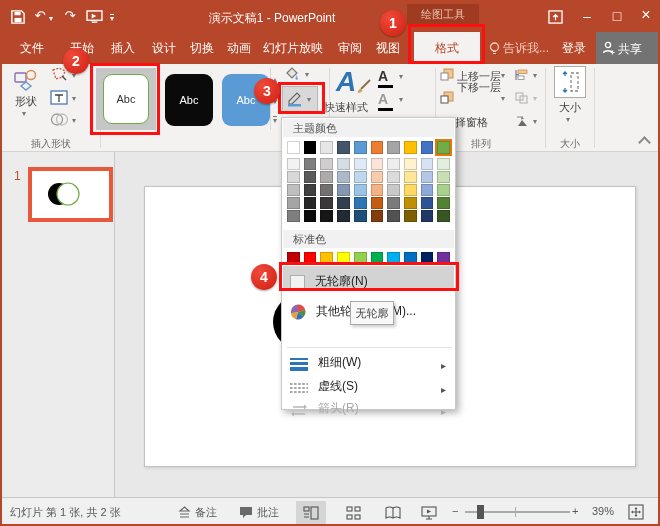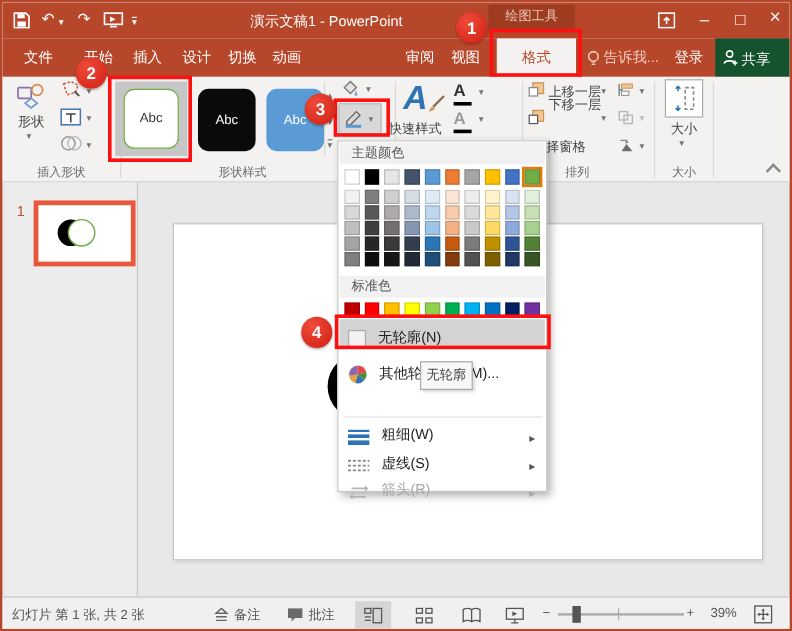--- a/index.html
+++ b/index.html
@@ -15,21 +15,21 @@
   .win-title { color:#fff; font-size:12px; text-align:center; }
   .ctx-group { background:#9E3B21; color:#EAC4B3; font-size:11px; text-align:center; line-height:20px; }
   .win-btn { color:#fff; font-size:14px; text-align:center; line-height:16px; cursor:pointer; }
 
   
   .tabrow { left:0; top:30px; width:656px; height:32px; background:#B7472A; }
   .tab { position:absolute; top:0; height:32px; color:#fff; font-size:12px; line-height:32px;
          text-align:center; cursor:pointer; }
   .tab.active { background:#F3F2F1; color:#B7472A; }
   .tellme { color:#F2CDBE; font-size:12px; line-height:32px; }
-  .share-box { background:#14532d; }
+  .share-box { background:#737373; }
 
   
   .ribbon { left:0; top:62px; width:656px; height:88px; background:#F3F2F1; border-bottom:1px solid #D5D3D1; }
   .rsep { position:absolute; top:4px; width:1px; height:80px; background:#DCDAD8; }
   .glabel { position:absolute; font-size:10px; color:#6A6A6A; text-align:center; }
   .rbtn-label { font-size:11px; color:#444; }
   .dd { color:#777; font-size:8px; line-height:8px; }
   .gal-item { position:absolute; border-radius:9px; font-size:11px; color:#fff; display:flex;
               align-items:center; justify-content:center; cursor:pointer; }
   .hl-btn { background:#D8D8D8; border:1px solid #B8B8B8; }
@@ -106,20 +106,21 @@
     <div class="abs win-btn" style="left:635px;top:5px;width:18px;font-size:16px">×</div>
   </div>
 
   <div class="abs tabrow">
     <div class="tab" style="left:10px;width:40px">文件</div>
     <div class="tab" style="left:60px;width:40px">开始</div>
     <div class="tab" style="left:102px;width:38px">插入</div>
     <div class="tab" style="left:143px;width:38px">设计</div>
     <div class="tab" style="left:181px;width:38px">切换</div>
     <div class="tab" style="left:218px;width:38px">动画</div>
+    <div class="tab" style="left:256px;width:70px">幻灯片放映</div>
     <div class="tab" style="left:328px;width:40px">审阅</div>
     <div class="tab" style="left:366px;width:40px">视图</div>
     <div class="tab active" style="left:412px;width:66px">格式</div>
 
     <svg class="abs" style="left:487px;top:10px" width="11" height="14" viewBox="0 0 11 14">
         <circle cx="5.5" cy="5" r="4" fill="none" stroke="#F2CDBE" stroke-width="1.3"></circle>
         <path d="M4 9.5h3M4 11.5h3" stroke="#F2CDBE" stroke-width="1.2"></path>
       </svg>
     <div class="abs tellme" style="left:501px;top:0">告诉我...</div>
     <div class="abs tab" style="left:552px;width:40px">登录</div>
@@ -175,21 +176,20 @@
     <div class="abs" style="left:94px;top:4px;width:60px;height:62px;background:#C6C6C6">
       <div class="gal-item" style="left:7px;top:6px;width:46px;height:50px;background:#fff;border:1.5px solid #70AD47;color:#333">Abc</div>
     </div>
     <div class="gal-item" style="left:163px;top:10px;width:48px;height:52px;background:#0A0A0A">Abc</div>
     <div class="gal-item" style="left:220px;top:10px;width:48px;height:52px;background:#5B9BD5">Abc</div>
     <div class="abs" style="left:268px;top:4px;width:11px;height:62px;border-left:1px solid #D9D9D9">
       <div class="abs dd" style="left:2px;top:8px">▴</div>
       <div class="abs dd" style="left:2px;top:30px">▾</div>
       <div class="abs dd" style="left:2px;top:48px;border-top:1px solid #777">▾</div>
     </div>
-    <div class="glabel" style="left:150px;top:73px;width:100px">形状样式</div>
 
     <div class="abs" style="left:281px;top:2px;width:34px;height:19px;cursor:pointer">
       <svg width="16" height="15" viewBox="0 0 16 15">
           <path d="M4 7L9 2l5 5-5 5z" fill="#E8E4DF" stroke="#777" stroke-width="1.2"></path>
           <path d="M13 9c1 1.6 2 2.6 2 3.6 0 .8-.6 1.4-1.3 1.4s-1.3-.6-1.3-1.4c0-1 .8-2 1.6-3.6z" fill="#7FA8D8"></path>
         </svg>
       <div class="abs dd" style="left:22px;top:5px">▾</div>
     </div>
     <div class="abs hl-btn" style="left:280px;top:22px;width:36px;height:26px;cursor:pointer">
       <svg class="abs" style="left:3px;top:3px" width="17" height="17" viewBox="0 0 17 17">

